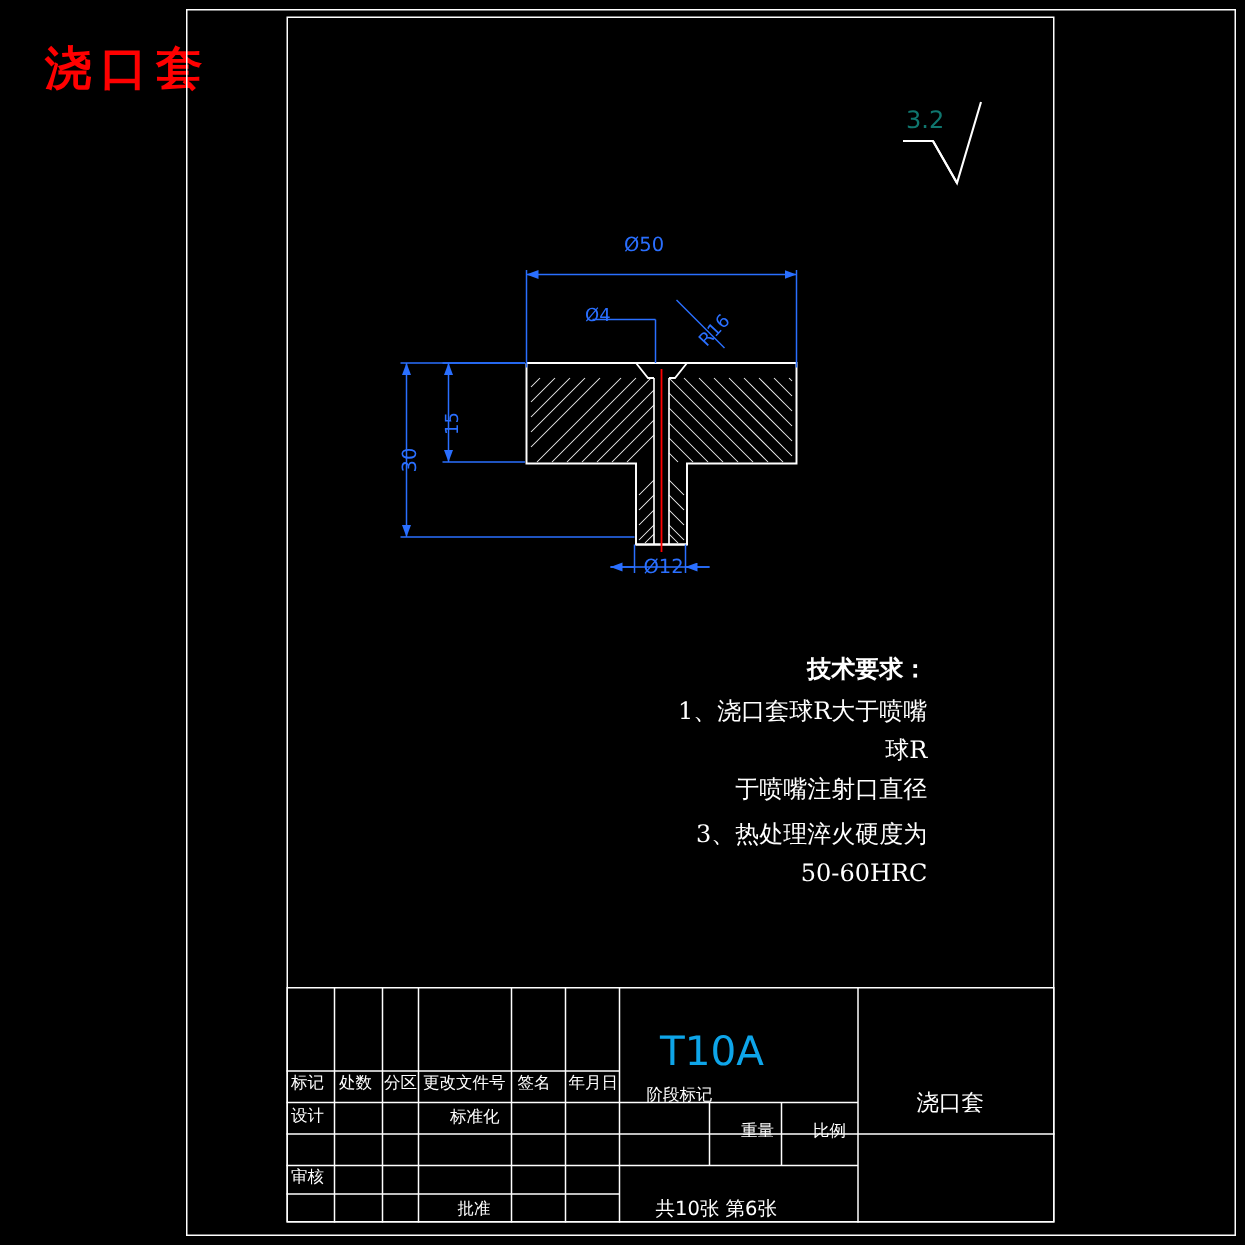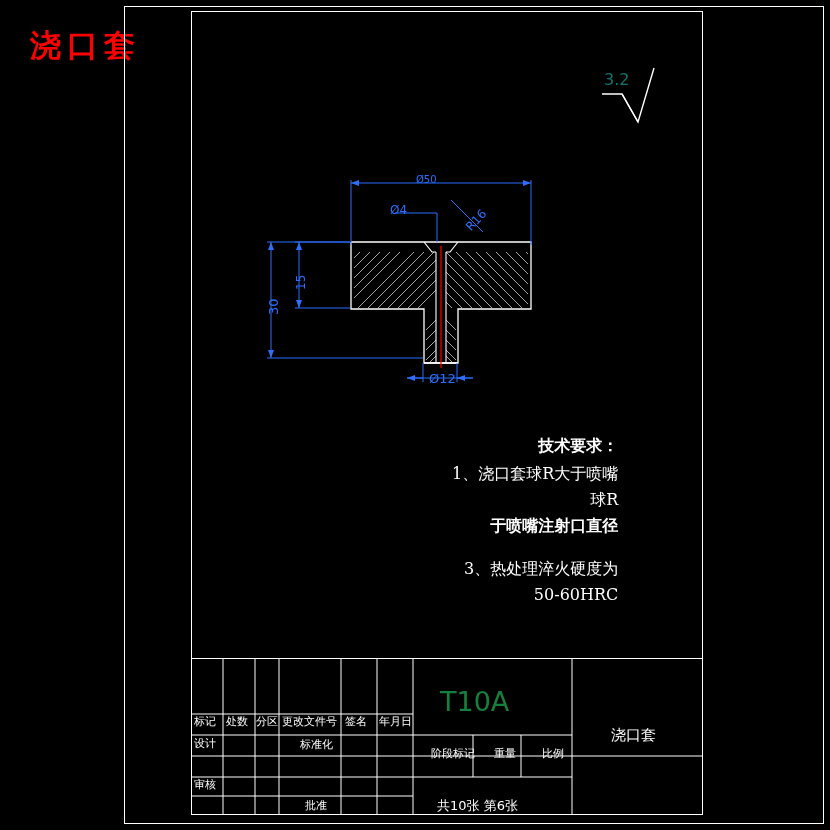--- a/index.html
+++ b/index.html
@@ -44,21 +44,21 @@
     font-size:11px;
     white-space:nowrap;
   }
   .tbtext-b{
     color:#ffffff;
     font-family:"DejaVu Sans","Liberation Sans",sans-serif;
     font-size:13px;
     white-space:nowrap;
   }
   .bigtext{
-    color:#15803d;
+    color:#0ea5e9;
     font-family:"DejaVu Sans","Liberation Sans",sans-serif;
     font-size:27px;
     white-space:nowrap;
   }
   .midtext{
     color:#ffffff;
     font-family:"DejaVu Serif","Liberation Serif",serif;
     font-size:15px;
     white-space:nowrap;
   }
@@ -177,42 +177,42 @@
 
         <line x1="168" y1="213" x2="168" y2="232"></line>
         <line x1="202" y1="213" x2="202" y2="232"></line>
         <line x1="152" y1="228" x2="218" y2="228"></line>
         <line x1="168" y1="228" x2="152" y2="228" marker-end="url(#ar)"></line>
         <line x1="202" y1="228" x2="218" y2="228" marker-start="url(#arb)"></line>
       </g>
     </svg>
   </div>
 
-  <div class="abs dimtext" style="left:416px;top:174px;font-size:10px;">Ø50</div>
+  <div class="abs dimtext" style="left:416px;top:156px;font-size:13px;">Ø50</div>
   <div class="abs dimtext" style="left:390px;top:203px;font-size:12px;">Ø4</div>
 
   <div class="abs" style="left:463px;top:224px;">
     <div class="dimtext" style="transform:rotate(-47deg);transform-origin:0 0;font-size:12px;">R16</div>
   </div>
 
   <div class="abs" style="left:266px;top:315px;">
     <div class="dimtext rot90" style="font-size:13px;">30</div>
   </div>
 
   <div class="abs" style="left:294px;top:290px;">
     <div class="dimtext rot90" style="font-size:12px;">15</div>
   </div>
 
   <div class="abs dimtext" style="left:429px;top:371px;font-size:13px;">Ø12</div>
 
   <div class="abs" style="left:452px;top:436px;">
     <div class="techtext" style="margin-bottom:7px;font-weight:bold;">技术要求：</div>
     <div class="techtext" style="margin-bottom:5px;">1、浇口套球R大于喷嘴</div>
     <div class="techtext" style="margin-bottom:5px;">球R</div>
-    <div class="techtext" style="margin-bottom:22px;font-weight:bold;">于喷嘴注射口直径</div>
+    <div class="techtext" style="margin-bottom:9px;">于喷嘴注射口直径</div>
     <div class="techtext" style="margin-bottom:5px;">3、热处理淬火硬度为</div>
     <div class="techtext">50-60HRC</div>
   </div>
 
   <div class="abs" style="left:191px;top:658px;width:512px;height:157px;">
     <svg width="512" height="157" viewBox="0 0 512 157">
       <g stroke="#ffffff" stroke-width="1" fill="none">
 
         <rect x="0.5" y="0.5" width="511" height="156"></rect>
 
@@ -250,21 +250,21 @@
   <div class="abs tbtext" style="left:345px;top:714px;">签名</div>
   <div class="abs tbtext" style="left:379px;top:714px;">年月日</div>
 
   <div class="abs tbtext" style="left:194px;top:736px;">设计</div>
   <div class="abs tbtext" style="left:194px;top:777px;">审核</div>
   <div class="abs tbtext" style="left:300px;top:737px;">标准化</div>
   <div class="abs tbtext" style="left:305px;top:798px;">批准</div>
 
   <div class="abs bigtext" style="left:440px;top:686px;">T10A</div>
 
-  <div class="abs tbtext" style="left:431px;top:746px;">阶段标记</div>
+  <div class="abs tbtext" style="left:431px;top:722px;">阶段标记</div>
   <div class="abs tbtext" style="left:494px;top:746px;">重量</div>
   <div class="abs tbtext" style="left:542px;top:746px;">比例</div>
 
   <div class="abs tbtext-b" style="left:437px;top:797px;">共10张 第6张</div>
 
   <div class="abs midtext" style="left:611px;top:726px;">浇口套</div>
 
 </div>
 
 </body></html>

